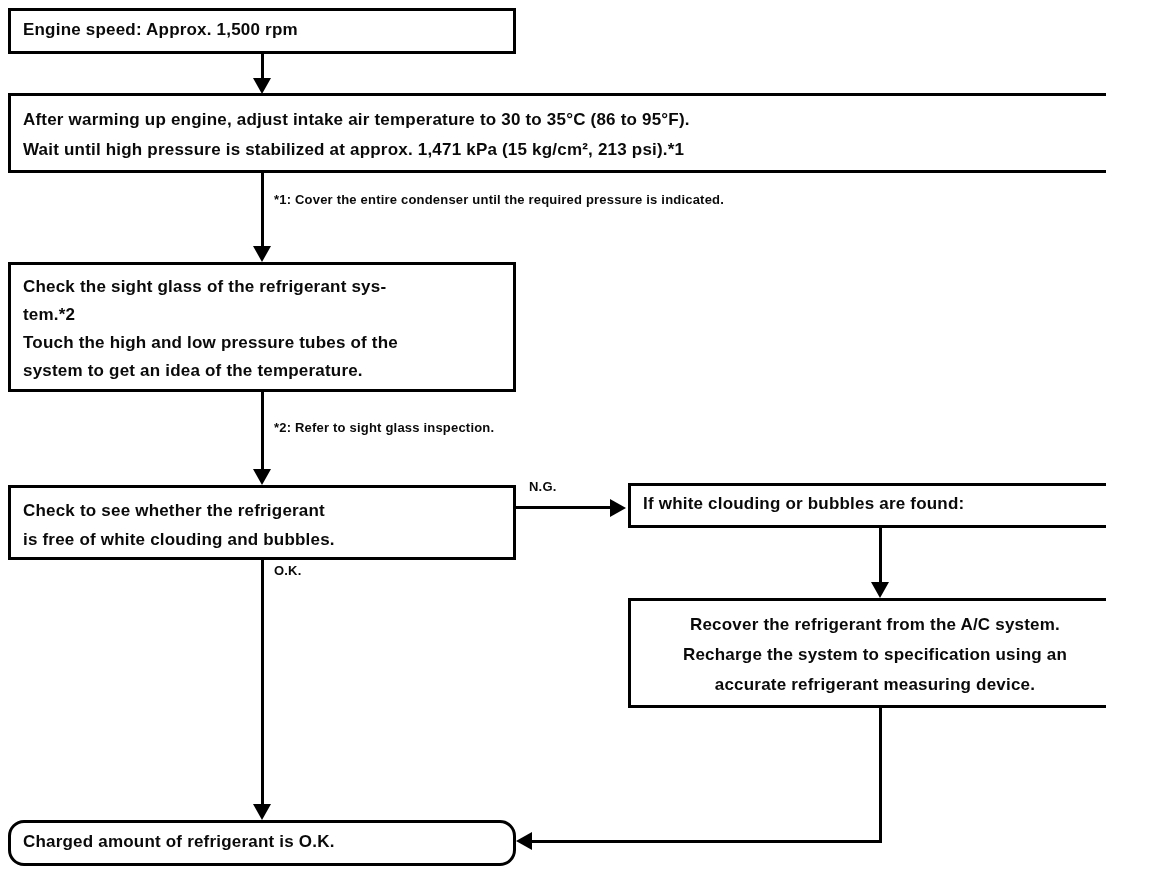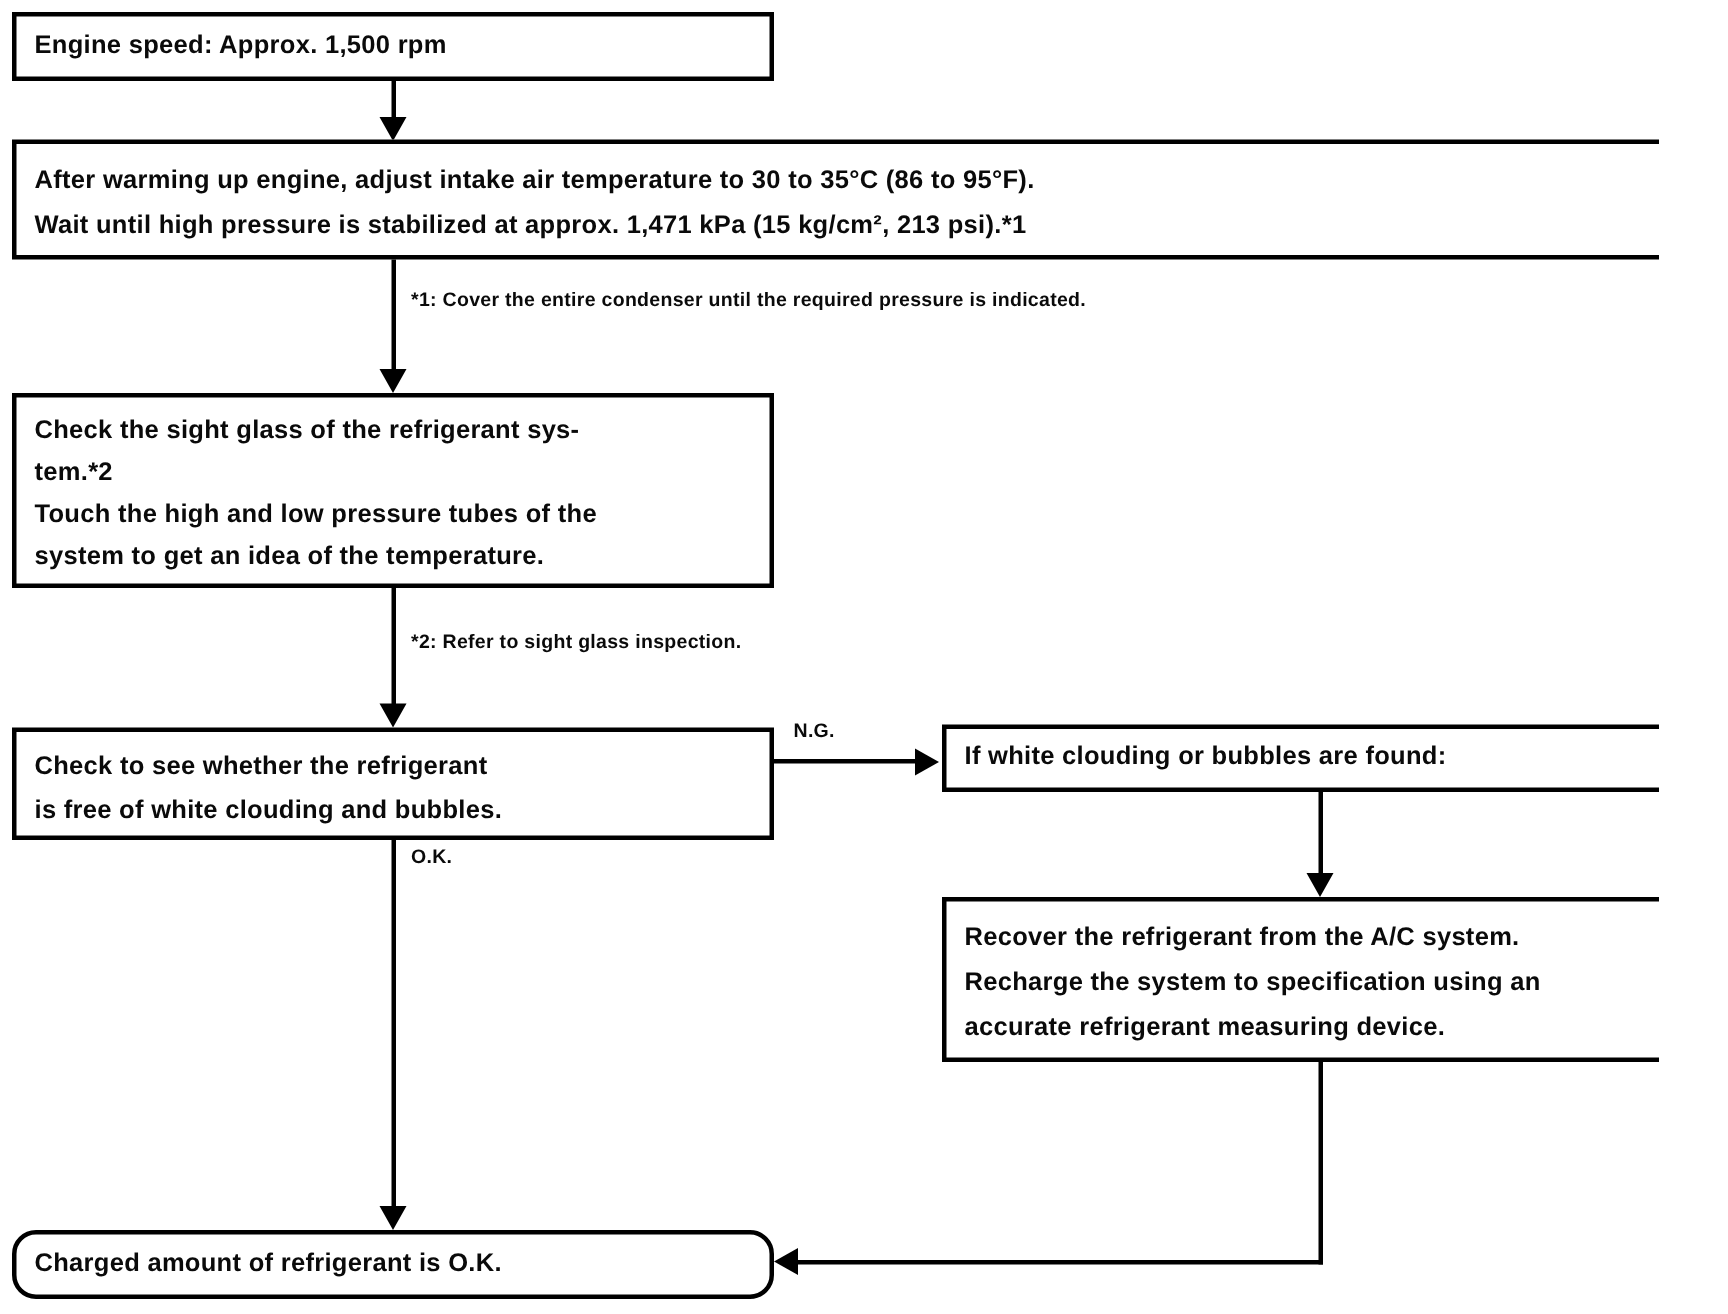--- a/index.html
+++ b/index.html
@@ -86,21 +86,21 @@
   <div class="ah-right" style="left:610px; top:499px;"></div>
   <div class="edge-label" style="left:529px; top:479px;">N.G.</div>
 
   <div class="box" style="left:628px; top:483px; width:510px; height:45px; padding:8px 12px 0 12px;">
     <div class="ln">If white clouding or bubbles are found:</div>
   </div>
 
   <div class="vline" style="left:879px; top:528px; height:57px;"></div>
   <div class="ah-down" style="left:871px; top:582px;"></div>
 
-  <div class="box" style="left:628px; top:598px; width:510px; height:110px; padding:9px 28px 0 12px; line-height:30px;">
+  <div class="box" style="left:628px; top:598px; width:510px; height:110px; padding:9px 28px 0 12px; line-height:30px;text-align:center;">
     <div class="ln">Recover the refrigerant from the A/C system.</div>
     <div class="ln">Recharge the system to specification using an</div>
     <div class="ln">accurate refrigerant measuring device.</div>
   </div>
 
   <div class="vline" style="left:879px; top:708px; height:135px;"></div>
   <div class="hline" style="left:531px; top:840px; width:351px;"></div>
   <div class="ah-left" style="left:516px; top:832px;"></div>
 
   <div class="vline" style="left:261px; top:560px; height:247px;"></div>

